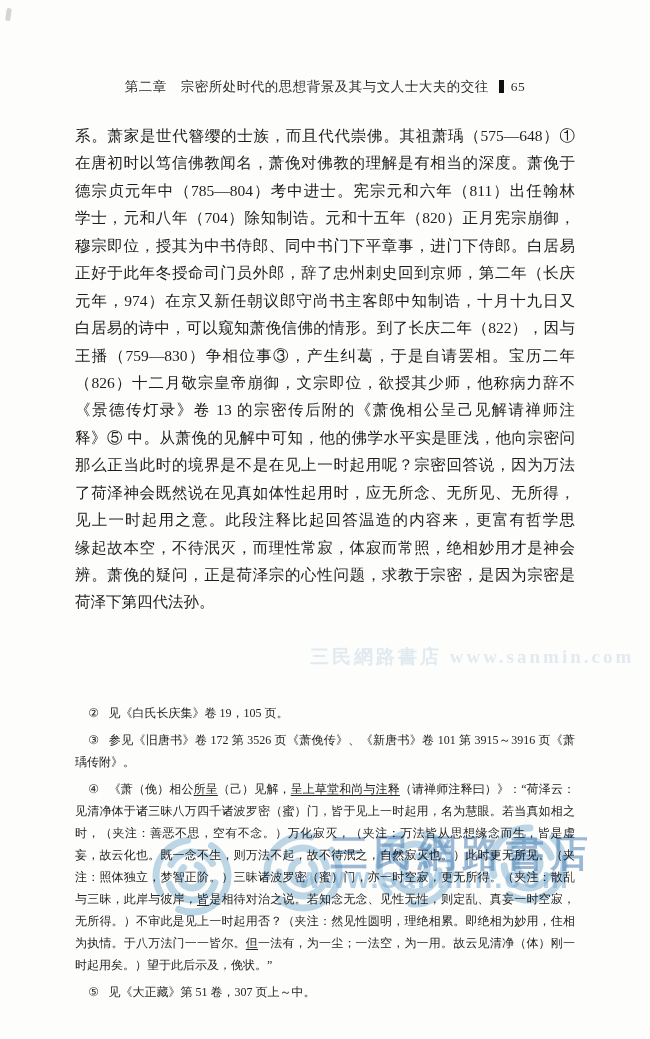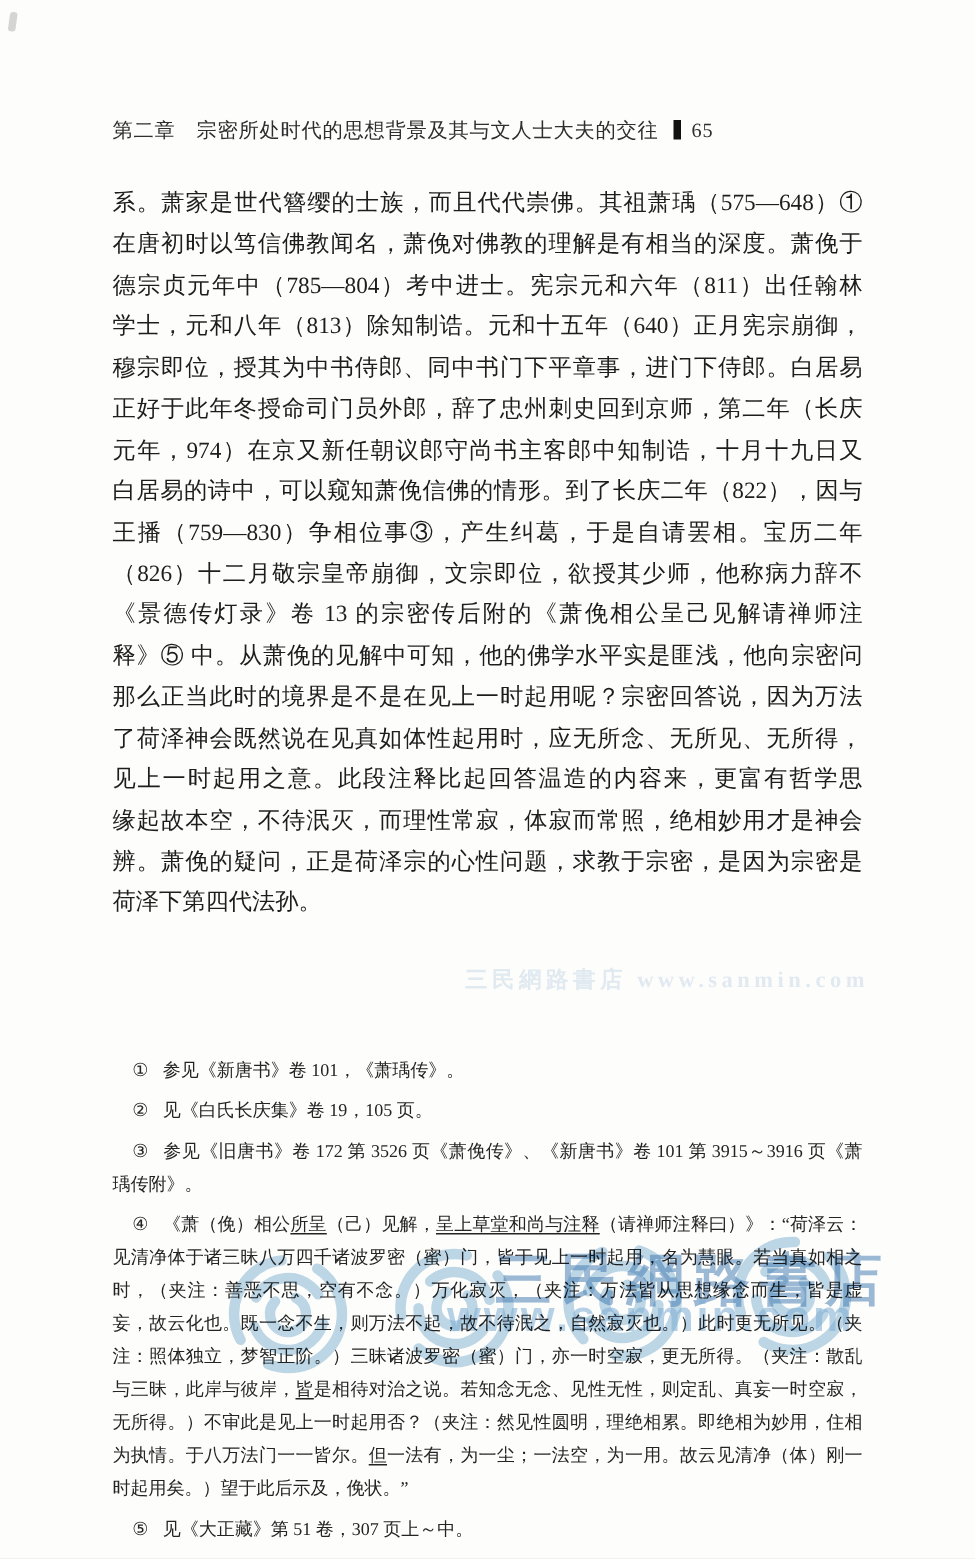--- a/index.html
+++ b/index.html
@@ -12,21 +12,21 @@
     font-family:"Liberation Serif","DejaVu Serif",serif;
     color:#1f1f1f;
   }
   .speck{
     position:absolute;left:6px;top:8px;width:5px;height:13px;
     background:#8a8a8a;opacity:.35;transform:rotate(8deg);border-radius:2px;
   }
   
   .header{
     position:absolute;top:78px;left:75px;width:500px;
-    text-align:left;font-size:13.5px;color:#2e2e2e;
+    text-align:center;font-size:13.5px;color:#2e2e2e;
     letter-spacing:.5px;white-space:nowrap;
   }
   .header .chap{margin-right:14px;}
   .pagebar{
     display:inline-block;width:5px;height:13px;background:#111;
     margin:0 7px 0 10px;vertical-align:-2px;
   }
   
   .body{
     position:absolute;top:122px;left:75px;width:500px;
@@ -48,21 +48,21 @@
   }
   .fns .fn-num{margin-right:.8em;}
   .fns .u{text-decoration:underline;text-underline-offset:2px;}
   
   .wm{
     position:absolute;left:130px;top:600px;width:520px;height:330px;
     pointer-events:none;mix-blend-mode:multiply;
   }
   .wm-faint{
     position:absolute;left:180px;top:44px;
-    font-size:15px;letter-spacing:3px;font-weight:bold;
+    font-size:19px;letter-spacing:3px;font-weight:bold;
     color:rgba(100,150,190,0.18);white-space:nowrap;
   }
   .wm svg{position:absolute;left:0;top:0;}
   .wm-name{
     position:absolute;left:200px;top:228px;
     font-size:38px;font-weight:bold;letter-spacing:6px;
     color:rgba(58,118,176,0.5);white-space:nowrap;text-align:center;
   }
   .wm-url{
     position:absolute;left:124px;top:262px;
@@ -79,39 +79,38 @@
   <div class="speck"></div>
 
   <div class="header">
     <span class="chap">第二章</span><span class="ht">宗密所处时代的思想背景及其与文人士大夫的交往</span><span class="pagebar"></span><span>65</span>
   </div>
 
   <div class="body">
       <div class="bline">系。萧家是世代簪缨的士族，而且代代崇佛。其祖萧瑀（575—648）①</div>
       <div class="bline">在唐初时以笃信佛教闻名，萧俛对佛教的理解是有相当的深度。萧俛于</div>
       <div class="bline">德宗贞元年中（785—804）考中进士。宪宗元和六年（811）出任翰林</div>
-      <div class="bline">学士，元和八年（813）除知制诰。元和十五年（640）正月宪宗崩御，</div>
+      <div class="bline">学士，元和八年（704）除知制诰。元和十五年（820）正月宪宗崩御，</div>
       <div class="bline">穆宗即位，授其为中书侍郎、同中书门下平章事，进门下侍郎。白居易</div>
       <div class="bline">正好于此年冬授命司门员外郎，辞了忠州刺史回到京师，第二年（长庆</div>
       <div class="bline">元年，974）在京又新任朝议郎守尚书主客郎中知制诰，十月十九日又</div>
       <div class="bline">白居易的诗中，可以窥知萧俛信佛的情形。到了长庆二年（822），因与</div>
       <div class="bline">王播（759—830）争相位事③，产生纠葛，于是自请罢相。宝历二年</div>
       <div class="bline">（826）十二月敬宗皇帝崩御，文宗即位，欲授其少师，他称病力辞不</div>
       <div class="bline">《景德传灯录》卷 13 的宗密传后附的《萧俛相公呈己见解请禅师注</div>
       <div class="bline">释》⑤ 中。从萧俛的见解中可知，他的佛学水平实是匪浅，他向宗密问</div>
       <div class="bline">那么正当此时的境界是不是在见上一时起用呢？宗密回答说，因为万法</div>
       <div class="bline">了荷泽神会既然说在见真如体性起用时，应无所念、无所见、无所得，</div>
       <div class="bline">见上一时起用之意。此段注释比起回答温造的内容来，更富有哲学思</div>
       <div class="bline">缘起故本空，不待泯灭，而理性常寂，体寂而常照，绝相妙用才是神会</div>
       <div class="bline">辨。萧俛的疑问，正是荷泽宗的心性问题，求教于宗密，是因为宗密是</div>
       <div class="bline short">荷泽下第四代法孙。</div>
     </div>
 
   <div class="fns">
-      <p><span class="fn-num">①</span><span>参见《新唐书》卷 101，《萧瑀传》。</span></p>
       <p><span class="fn-num">②</span><span>见《白氏长庆集》卷 19，105 页。</span></p>
       <p><span class="fn-num">③</span><span>参见《旧唐书》卷 172 第 3526 页《萧俛传》、《新唐书》卷 101 第 3915～3916 页《萧瑀传附》。</span></p>
       <p><span class="fn-num">④</span><span>《萧（俛）相公</span><span class="u">所呈</span><span>（己）见解，</span><span class="u">呈上草堂和尚与注释</span><span>（请禅师注释曰）》：“荷泽云：见清净体于诸三昧八万四千诸波罗密（蜜）门，皆于见上一时起用，名为慧眼。若当真如相之时，（夹注：善恶不思，空有不念。）万化寂灭，（夹注：万法皆从思想缘念而生，皆是虚妄，故云化也。既一念不生，则万法不起，故不待泯之，自然寂灭也。）此时更无所见。（夹注：照体独立，梦智正阶。）三昧诸波罗密（蜜）门，亦一时空寂，更无所得。（夹注：散乱与三昧，此岸与彼岸，</span><span class="u">皆</span><span>是相待对治之说。若知念无念、见性无性，则定乱、真妄一时空寂，无所得。）不审此是见上一时起用否？（夹注：然见性圆明，理绝相累。即绝相为妙用，住相为执情。于八万法门一一皆尔。</span><span class="u">但</span><span>一法有，为一尘；一法空，为一用。故云见清净（体）刚一时起用矣。）望于此后示及，俛状。”</span></p>
       <p><span class="fn-num">⑤</span><span>见《大正藏》第 51 卷，307 页上～中。</span></p>
     </div>
 
   <div class="wm">
     <span class="wm-faint">三民網路書店 www.sanmin.com</span>
     <svg width="520" height="330" viewBox="0 0 520 330">
       <g stroke="#6fa8cc" stroke-width="7" fill="none" opacity="0.45" stroke-linecap="round">

